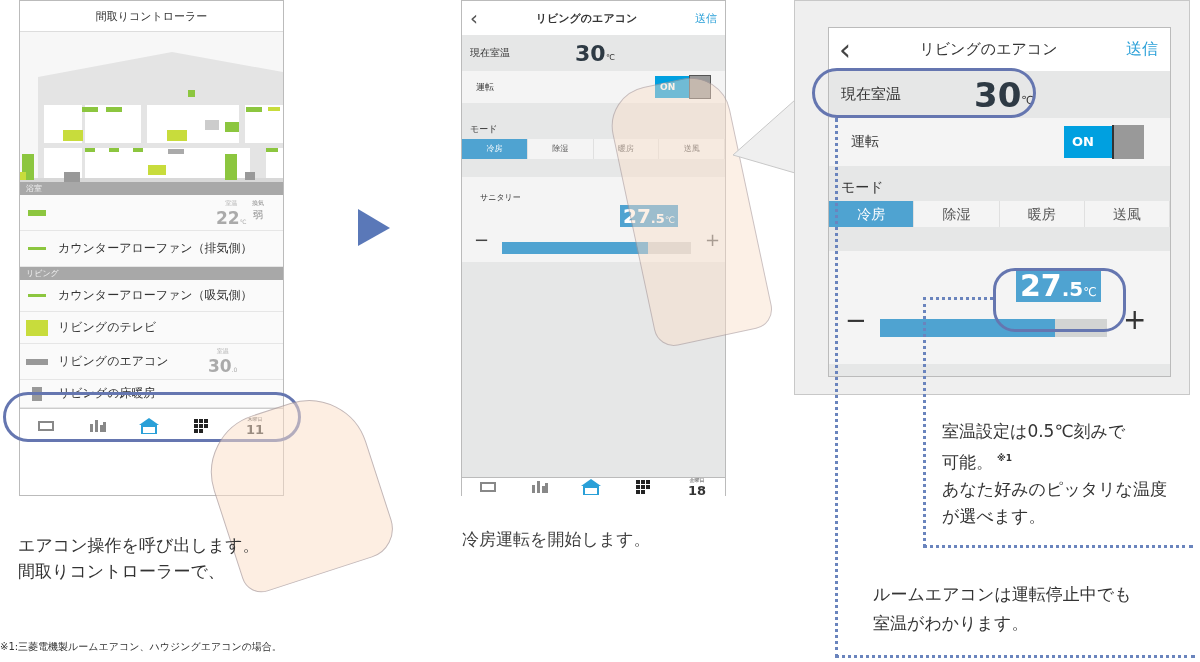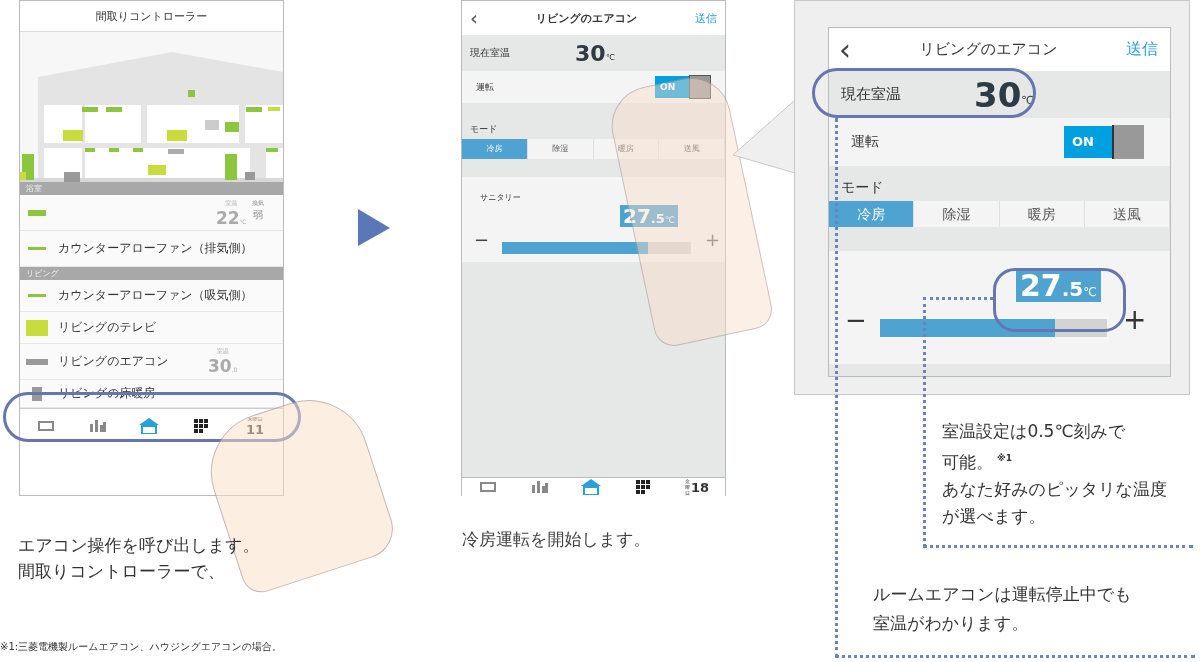--- a/index.html
+++ b/index.html
@@ -230,21 +230,21 @@
             <rect x="5" y="0" width="4" height="4"></rect>
             <rect x="10" y="0" width="4" height="4"></rect>
             <rect x="0" y="5" width="4" height="4"></rect>
             <rect x="5" y="5" width="4" height="4"></rect>
             <rect x="10" y="5" width="4" height="4"></rect>
             <rect x="0" y="10" width="4" height="4"></rect>
             <rect x="5" y="10" width="4" height="4"></rect>
           </g>
         </svg>
       </span>
-    <span class="navi" style="flex-direction:row;width:24px;height:30px">
+    <span class="navi" style="flex-direction:column;width:24px;height:30px">
       <span style="font-size:5px;color:#444">金曜日</span>
       <span style="font-size:13px;font-weight:bold;color:#333">18</span>
     </span>
   </div>
 </div>
 <div class="hand" style="left:630px;top:80px;width:120px;height:260px;border-radius:40px 40px 20px 20px;transform:rotate(-12deg);opacity:0.6"></div>
 <div class="abs" style="left:462px;top:528px;font-size:17px;color:#404040">冷房運転を開始します。</div>
 
 <svg class="abs" style="left:733px;top:100px" width="64" height="80">
     <polygon points="62,0 0,55 62,73" fill="#efefef" stroke="#c8c8c8" stroke-width="1"></polygon>

